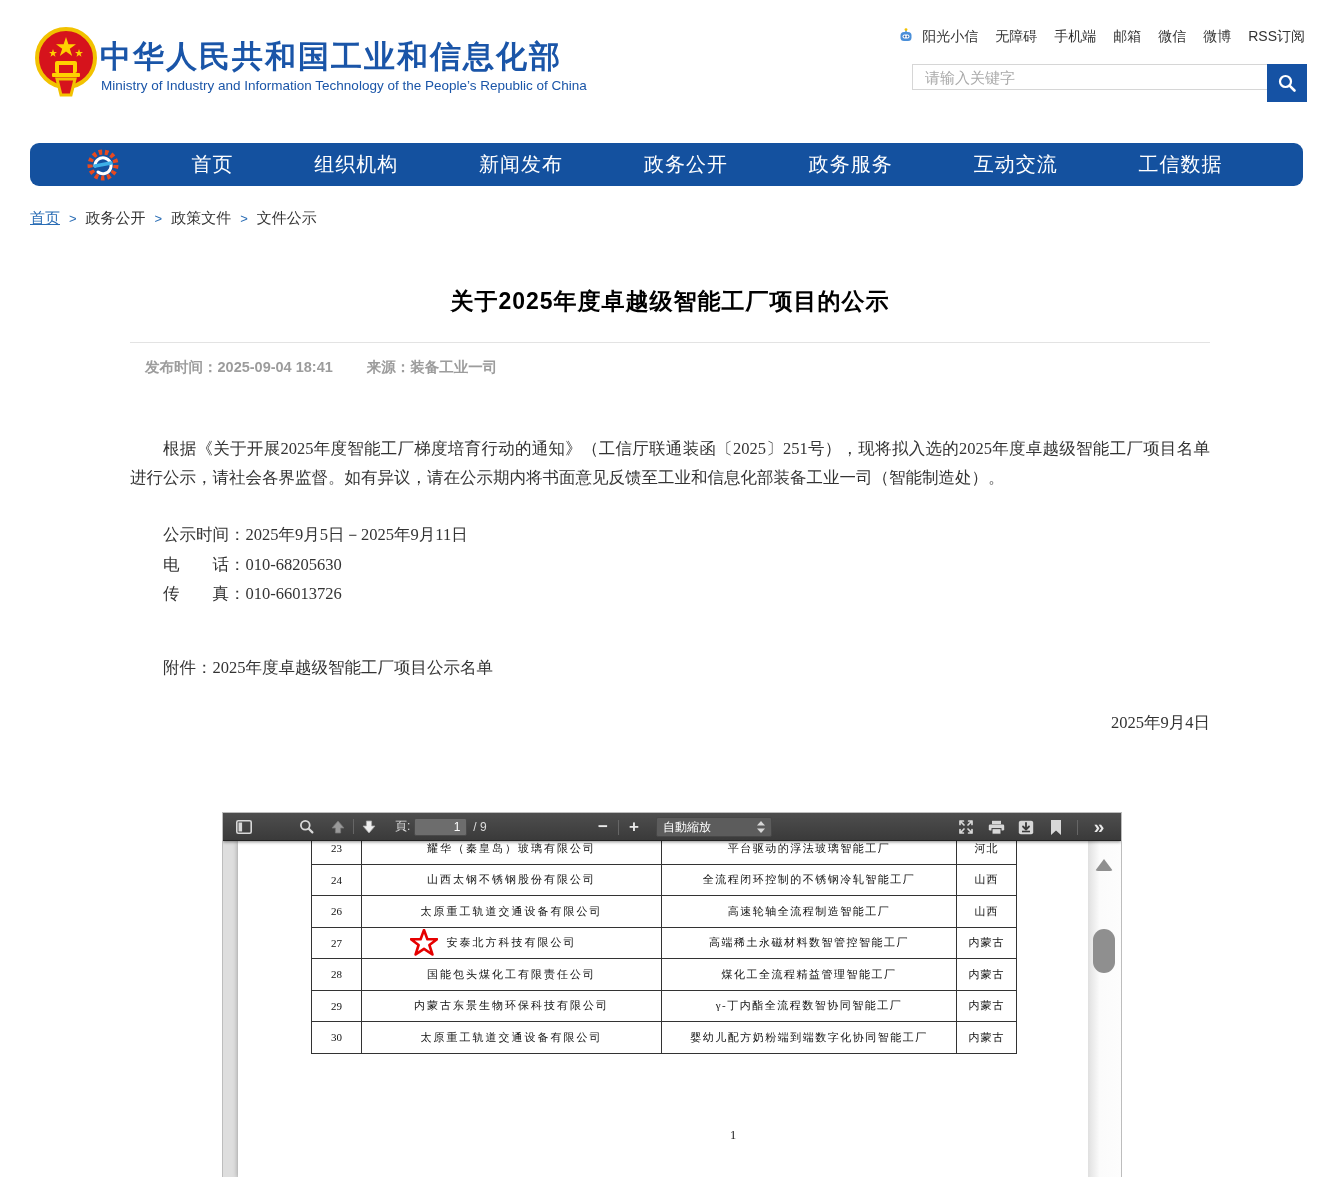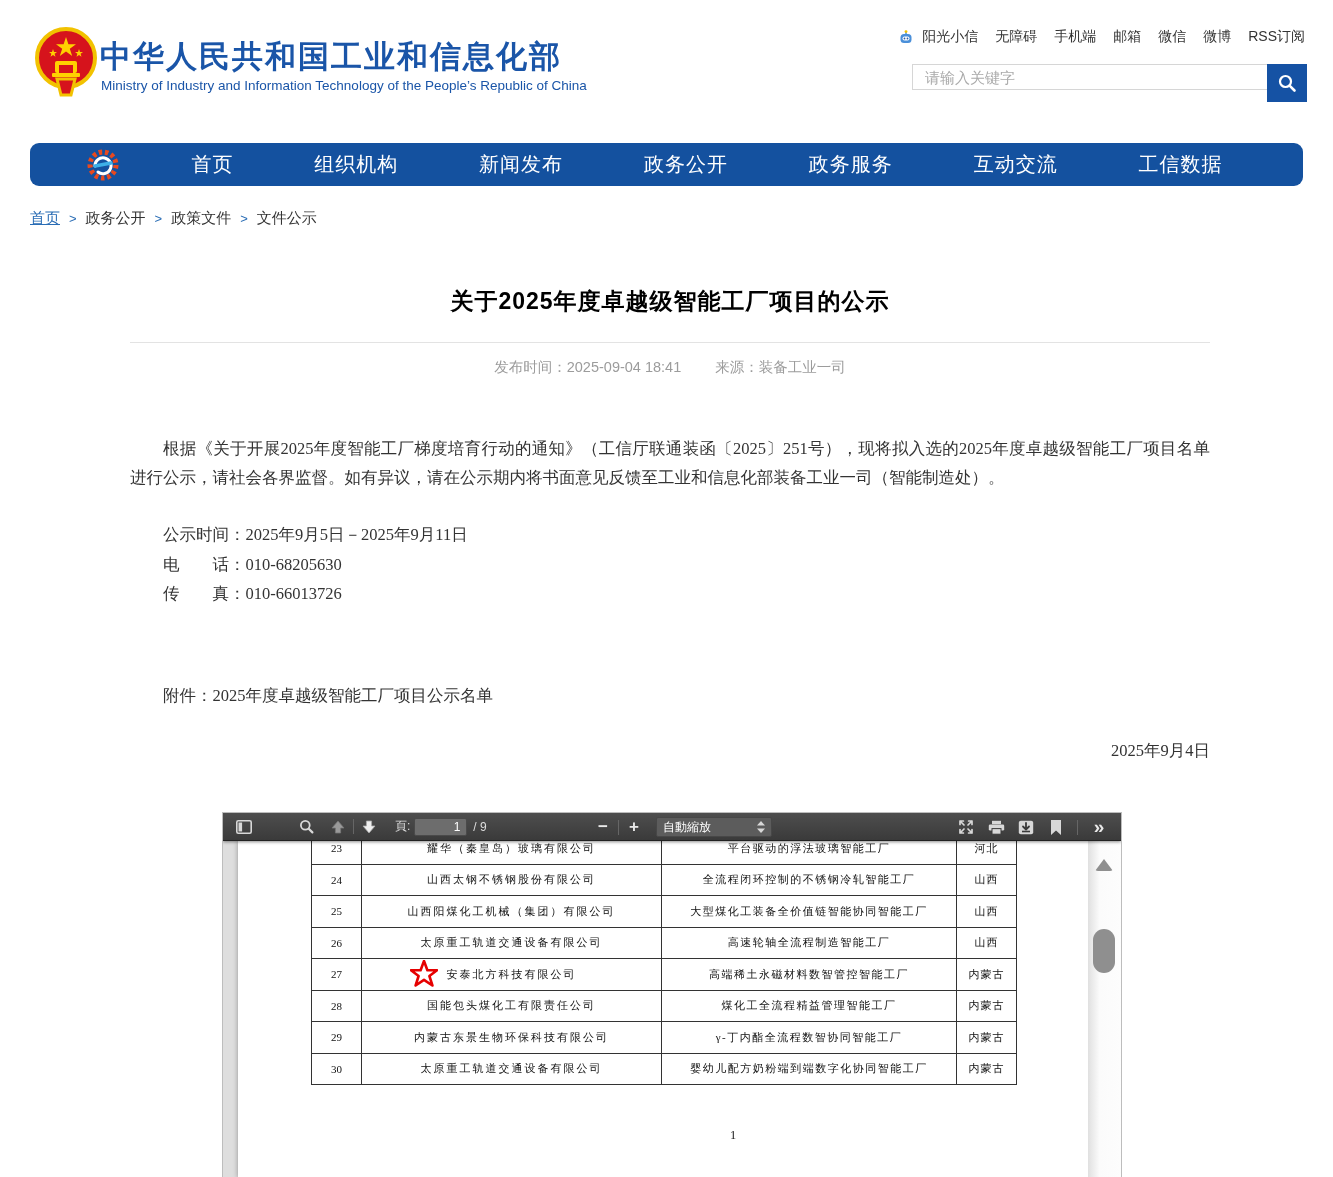--- a/index.html
+++ b/index.html
@@ -5,21 +5,21 @@
   * { margin:0; padding:0; box-sizing:border-box; }
   html,body { background:#fff; }
   body { font-family:"Liberation Sans", sans-serif; width:1333px; height:1177px; position:relative; overflow:hidden; color:#333; }
 
   
   .header { position:absolute; left:0; top:0; width:1333px; height:130px; background:#fff; }
   .emblem { position:absolute; left:35px; top:25px; width:62px; height:72px; }
   .site-title { position:absolute; left:100px; top:36px; font-size:31px; font-weight:bold; color:#1a55a8; letter-spacing:2px; }
   .site-subtitle { position:absolute; left:101px; top:78px; font-size:13.5px; color:#1a55a8; }
   .quick-links { position:absolute; right:28px; top:28px; display:flex; align-items:center; gap:17px; font-size:14px; color:#333; }
-  .quick-links .ql-item { cursor:pointer; display:flex; align-items:flex-end; gap:8px; }
+  .quick-links .ql-item { cursor:pointer; display:flex; align-items:flex-start; gap:8px; }
   .search-bar { position:absolute; left:912px; top:64px; width:395px; height:26px; display:flex; }
   .search-input { flex:1; border:1px solid #d6d6d6; border-right:none; font-size:15px; padding:0 12px; color:#333; outline:none; }
   .search-input::placeholder { color:#aaa; }
   .search-btn { width:40px; height:38px; background:#1552a4; border:none; cursor:pointer; display:flex; align-items:center; justify-content:center; }
 
   
   .nav { position:absolute; left:30px; top:143px; width:1273px; height:43px; background:#14519f; border-radius:9px; display:flex; align-items:center; }
   .nav-logo { margin-left:55px; width:36px; height:36px; flex:0 0 auto; }
   .nav-items { flex:1; display:flex; justify-content:space-around; align-items:center; padding:0 40px 0 30px; }
   .nav-item { color:#fff; font-size:20px; letter-spacing:1px; cursor:pointer; }
@@ -27,27 +27,27 @@
   
   .breadcrumb { position:absolute; left:30px; top:209px; font-size:15px; color:#333; display:flex; gap:9px; align-items:center; }
   .crumb-sep { color:#2a6db5; font-size:13px; }
   .crumb-link { color:#2a6db5; text-decoration:underline; cursor:pointer; }
   .crumb-plain { color:#333; cursor:pointer; }
 
   
   .article { position:absolute; left:130px; top:286px; width:1080px; }
   .article h1 { text-align:center; font-size:23px; color:#000; letter-spacing:1px; font-family:"Liberation Sans", sans-serif; }
   .article .divider { margin-top:25px; border:none; border-top:1px solid #e3e3e3; height:0; }
-  .meta { margin-top:15px; text-align:center; color:#9c9c9c; font-size:14.5px; }
+  .meta { margin-top:15px; color:#9c9c9c; font-size:14.5px;font-weight:bold; }
   .meta span { margin:0 15px; }
   .body-text { font-family:"Liberation Serif", serif; font-size:16.5px; color:#333; line-height:29px; }
   .para1 { margin-top:57px; text-indent:2em; text-align:justify; }
   .info-lines { margin-top:28px; }
   .info-lines div { line-height:29.5px; text-indent:2em; }
-  .attachment { margin-top:72px; text-indent:2em; }
+  .attachment { margin-top:44px; text-indent:2em; }
   .signature-block { margin-top:26px; text-align:right; }
   .signature-block div { line-height:30px; }
 
   
   .pdf-viewer { position:absolute; left:222px; top:812px; width:900px; height:365px; background:#e2e2e2; overflow:hidden; border:1px solid #bdbdbd; border-bottom:none; }
   .pdf-toolbar { position:relative; height:28px; background:linear-gradient(#4e4e4e,#3a3a3a); border-bottom:1px solid #222; box-shadow:0 1px 3px rgba(0,0,0,.45); z-index:5; display:flex; align-items:center; color:#e8e8e8; }
   .tb-btn { display:flex; align-items:center; justify-content:center; width:24px; height:22px; cursor:pointer; border-radius:2px; }
   .tb-sep { width:1px; height:15px; background:#666; margin:0 3px; }
   .tb-left { display:flex; align-items:center; padding-left:9px; }
   .tb-page-label { font-size:12px; margin:0 4px 0 14px; color:#ddd; }
@@ -284,26 +284,20 @@
             <td class="col-project">平台驱动的浮法玻璃智能工厂</td>
             <td class="col-province">河北</td>
           </tr>
           <tr>
             <td class="col-no">24</td>
             <td class="col-company">山西太钢不锈钢股份有限公司</td>
             <td class="col-project">全流程闭环控制的不锈钢冷轧智能工厂</td>
             <td class="col-province">山西</td>
           </tr>
           <tr>
-            <td class="col-no">25</td>
-            <td class="col-company">山西阳煤化工机械（集团）有限公司</td>
-            <td class="col-project">大型煤化工装备全价值链智能协同智能工厂</td>
-            <td class="col-province">山西</td>
-          </tr>
-          <tr>
             <td class="col-no">26</td>
             <td class="col-company">太原重工轨道交通设备有限公司</td>
             <td class="col-project">高速轮轴全流程制造智能工厂</td>
             <td class="col-province">山西</td>
           </tr>
           <tr>
             <td class="col-no">27</td>
             <td class="col-company">
               <span class="star-wrap">
                 <svg class="icon-svg" width="28" height="28" viewBox="0 0 28 28">

